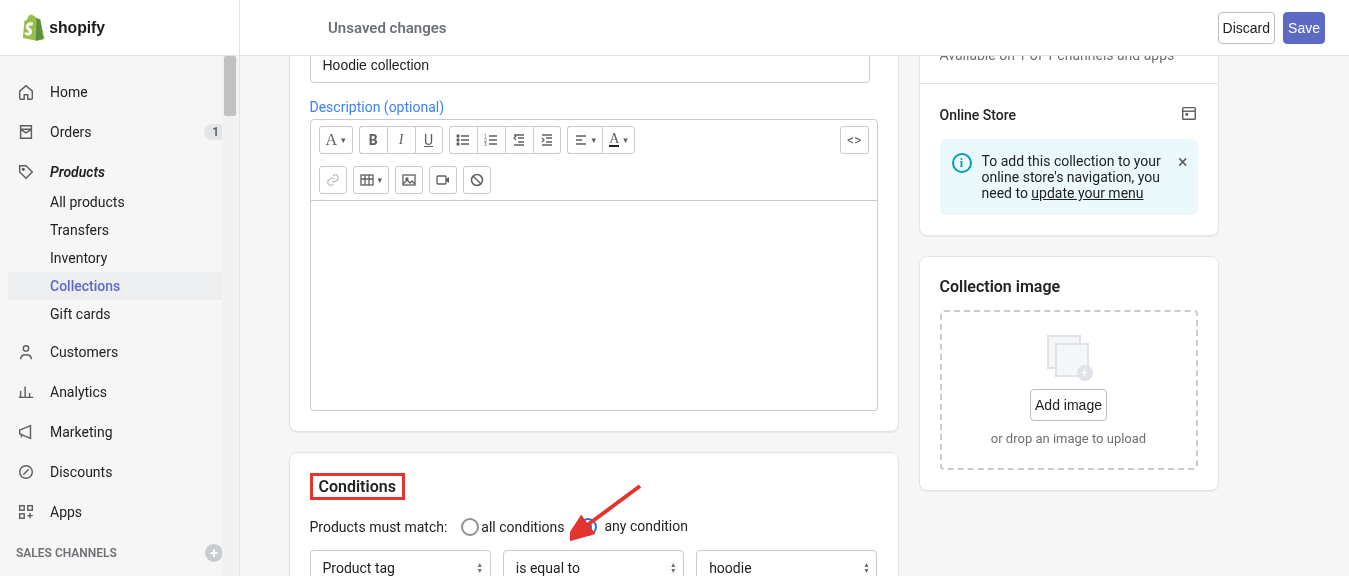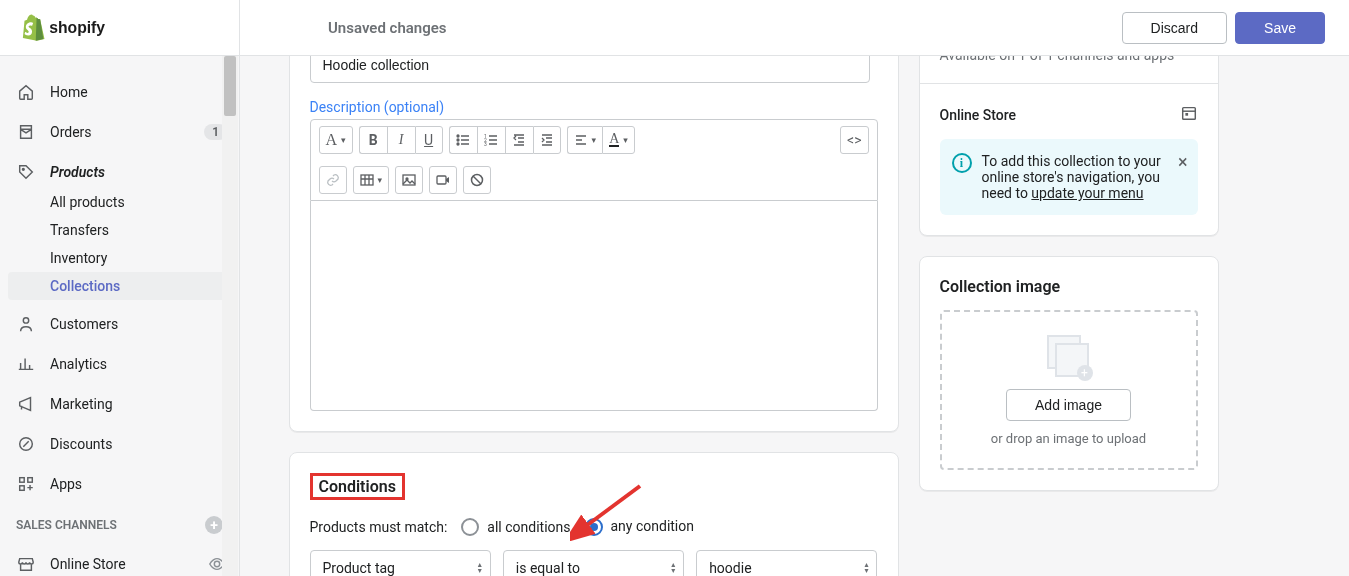--- a/index.html
+++ b/index.html
@@ -4,21 +4,21 @@
 <style>
   * { box-sizing: border-box; margin: 0; padding: 0; }
   body { font-family: -apple-system, BlinkMacSystemFont, "Segoe UI", Roboto, Helvetica, Arial, sans-serif; font-size: 14px; color: #202223; background: #f6f6f7; overflow: hidden; width: 1349px; height: 576px; position: relative; }
 
   .topbar { position: absolute; top:0; left:0; right:0; height:56px; background:#fff; border-bottom:1px solid #e1e3e5; display:flex; align-items:center; z-index:50; }
   .logo-box { width:240px; height:56px; display:flex; align-items:center; padding-left:16px; border-right:1px solid #e1e3e5; }
   .logo-box svg { height:28px; }
   .topbar-center { flex:1; display:flex; align-items:center; padding-left:88px; }
   .unsaved { font-weight:600; color:#6d7175; font-size:15px; }
   .topbar-actions { display:flex; gap:8px; align-items:center; padding-right:24px; }
-  .btn { border-radius:4px; cursor:pointer; font-size:14px; padding:7px 28px; border:1px solid #babfc3; background:#fff; color:#202223; font-weight:500; }
+  .btn { border-radius:4px; cursor:pointer; font-size:14px; padding:7px 4px; border:1px solid #babfc3; background:#fff; color:#202223; font-weight:500; }
   .btn-primary { background:#5c6ac4; border-color:#5c6ac4; color:#fff; }
 
   .sidebar { position:absolute; top:56px; left:0; width:240px; bottom:0; background:#f6f6f7; border-right:1px solid #e1e3e5; padding-top:12px; }
   .scrolltrack { position:absolute; top:56px; left:222px; width:16px; height:520px; background:#f1f1f1; }
   .scrollthumb { position:absolute; top:0; left:2px; width:12px; height:60px; background:#c1c1c1; border-radius:2px; }
 
   .nav-item { display:flex; align-items:center; height:32px; padding:0 12px 0 16px; cursor:pointer; color:#202223;margin-top:8px; }
   .nav-item .icon { width:20px; height:20px; margin-right:14px; color:#5c5f62; display:inline-flex; align-items:center; justify-content:center; }
   .nav-sub { padding-left:50px; height:28px; display:flex; align-items:center; cursor:pointer; color:#202223; }
   .nav-sub.active { background:#edeeef; color:#5c6ac4; font-weight:500; border-radius:4px; margin:0 8px; padding-left:42px; }
@@ -123,20 +123,21 @@
           <path d="M3 3h7l7 7-7 7-7-7V3z"></path>
           <circle cx="7" cy="7" r="1" fill="#5c5f62"></circle>
         </svg>
       </span>
     <span>Products</span>
   </div>
   <div class="nav-sub">All products</div>
   <div class="nav-sub">Transfers</div>
   <div class="nav-sub">Inventory</div>
   <div class="nav-sub active">Collections</div>
+  <div class="nav-sub">Gift cards</div>
 
   <div class="nav-item" style="margin-top:8px">
     <span class="icon">
         <svg width="18" height="18" viewBox="0 0 20 20" fill="none" stroke="#5c5f62" stroke-width="1.6">
           <circle cx="10" cy="6" r="3"></circle>
           <path d="M4 18c0-3 2.5-5 6-5s6 2 6 5"></path>
         </svg>
       </span>
     <span>Customers</span>
   </div>
@@ -299,21 +300,21 @@
       </div>
 
       <div class="card" style="position:relative">
         <div class="card-pad">
           <span class="highlight-box">
             <span class="cond-title">Conditions</span>
           </span>
 
           <div class="cond-row">
             <span>Products must match:</span>
-            <label style="display:inline-flex;align-items:center;gap:8px;cursor:pointer">
+            <label style="display:inline-flex;align-items:center;gap:2px;cursor:pointer">
               <span class="radio"></span>
               <span>all conditions</span>
             </label>
             <label style="display:inline-flex;gap:8px;cursor:pointer">
               <span class="radio checked"></span>
               <span>any condition</span>
             </label>
           </div>
 
           <div class="row-selects">

